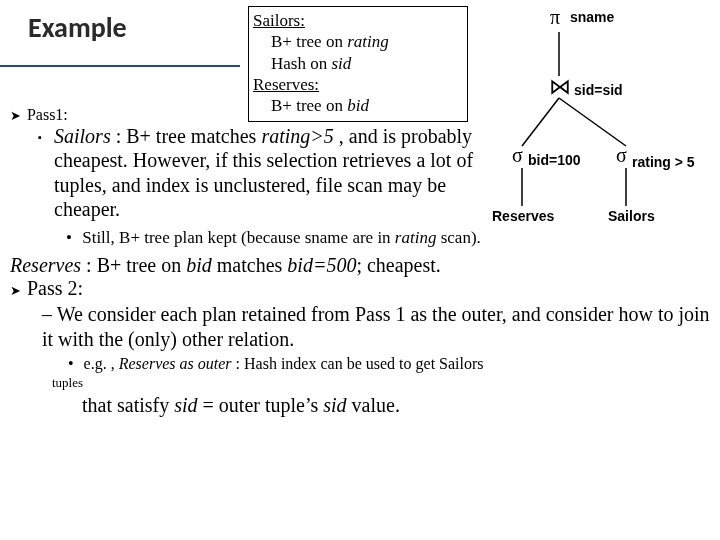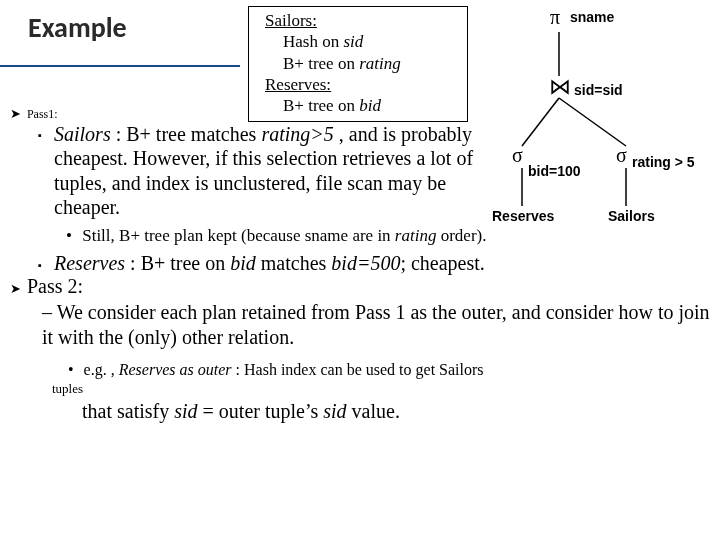--- a/index.html
+++ b/index.html
@@ -22,21 +22,21 @@
     border-bottom: 2px solid #1a4a8a;
     width: 240px;
     padding-bottom: 20px;
   }
   .infobox {
     position: absolute;
     left: 248px;
     top: 6px;
     width: 220px;
     border: 1px solid #000;
-    padding: 3px 8px 5px 16px;
+    padding: 3px 8px 5px 4px;
     font-size: 17px;
     line-height: 1.25;
   }
   .infobox .idx { text-decoration: underline; }
   .infobox .ind { padding-left: 18px; }
   .qtree {
     position: absolute;
     right: 14px;
     top: 6px;
     width: 210px;
@@ -51,21 +51,21 @@
     left: 10px;
     top: 106px;
     width: 700px;
   }
   .arrow-bullet::before {
     content: "\27A4";
     color: #000;
     font-size: 13px;
     margin-right: 6px;
   }
-  .pass-heading { font-size: 12px; }
+  .pass-heading { font-size: 16px; }
   .sub-block {
     margin-left: 44px;
     width: 438px;
     font-size: 20px;
     line-height: 1.22;
   }
   .sq-bullet::before {
     content: "\25AA";
     font-size: 11px;
     color: #000;
@@ -78,89 +78,87 @@
     margin-left: 56px;
     margin-top: 6px;
     font-size: 17px;
   }
   .still-line::before {
     content: "\2022";
     margin-right: 6px;
   }
   .reserves-line {
     position: relative;
-    margin-left: 44px;
     font-size: 20px;
     margin-top: 6px;
     font-family: Liberation Serif, serif;
   }
   .pass2 { font-size: 20px; }
   .pass2-body {
     margin-left: 32px;
     font-size: 20px;
     line-height: 1.28;
     margin-top: 2px;
   }
   .eg-line {
     margin-left: 58px;
     font-size: 16px;
-    margin-top: 8px;
     line-height: 1.35;
   }
   .eg-line::before {
     content: "\2022";
     margin-right: 6px;
   }
   .eg-cont1 { margin-left: 42px; font-size: 13px; line-height: 1.35; }
   .eg-cont2 { margin-left: 72px; font-size: 20px; line-height: 1.35; }
   i { font-style: italic; }
 </style>
 </head>
 <body>
 
 <div class="title">Example</div>
 
 <div class="infobox">
   <div><span class="idx">Sailors:</span></div>
+  <div class="ind"><span>B+ tree on </span><i>rating</i></div>
   <div class="ind"><span>Hash on </span><i>sid</i></div>
-  <div class="ind"><span>B+ tree on </span><i>rating</i></div>
   <div><span class="idx">Reserves:</span></div>
   <div class="ind"><span>B+ tree on </span><i>bid</i></div>
 </div>
 
 <div class="qtree">
   <svg viewBox="0 0 210 250">
     <line x1="63" y1="26" x2="63" y2="70" stroke="#000" stroke-width="1.5"></line>
     <line x1="63" y1="92" x2="26" y2="140" stroke="#000" stroke-width="1.5"></line>
     <line x1="63" y1="92" x2="130" y2="140" stroke="#000" stroke-width="1.5"></line>
     <line x1="26" y1="162" x2="26" y2="200" stroke="#000" stroke-width="1.5"></line>
     <line x1="130" y1="162" x2="130" y2="200" stroke="#000" stroke-width="1.5"></line>
   </svg>
   <span class="abs" style="left:54px; top:0; font-size:20px; font-family:'Times New Roman',serif;">π</span>
   <span class="abs" style="left:74px; top:3px; font-weight:bold;">sname</span>
   <span class="abs" style="left:53px; top:68px; font-size:22px;">⋈</span>
   <span class="abs" style="left:78px; top:76px; font-weight:bold;">sid=sid</span>
   <span class="abs" style="left:16px; top:138px; font-size:20px; font-family:'Times New Roman',serif;">σ</span>
-  <span class="abs" style="left:32px; top:157px; font-weight:bold;">bid=100</span>
+  <span class="abs" style="left:32px; top:146px; font-weight:bold;">bid=100</span>
   <span class="abs" style="left:120px; top:138px; font-size:20px; font-family:'Times New Roman',serif;">σ</span>
   <span class="abs" style="left:136px; top:148px; font-weight:bold;">rating &gt; 5</span>
   <span class="abs" style="left:-4px; top:202px; font-weight:bold;">Reserves</span>
   <span class="abs" style="left:112px; top:202px; font-weight:bold;">Sailors</span>
 </div>
 
 <div class="body-content">
 
   <div class="pass-heading arrow-bullet">Pass1:</div>
 
   <div class="sub-block sq-bullet">
     <i>Sailors</i><span> :   B+ tree matches </span><i>rating&gt;5</i><span> , and is probably cheapest.  However, if this selection retrieves a lot of tuples, and index is unclustered, file scan may be cheaper.</span>
   </div>
 
   <div class="still-line">
-    <span>Still, B+ tree plan kept (because sname are in </span><i>rating</i><span>  order).</span>
+    <span>Still, B+ tree plan kept (because sname are in </span><i>rating</i><span>  scan).</span>
   </div>
 
   <div class="reserves-line sq-bullet">
     <i>Reserves</i><span>  :   B+ tree on </span><i>bid</i><span>  matches </span><i>bid=500</i><span>; cheapest.</span>
   </div>
 
   <div class="pass2 arrow-bullet">Pass 2:</div>
 
   <div class="pass2-body">
     <span>– </span><span>We consider each plan retained from Pass 1 as the outer, and consider how to join it with the (only) other relation.</span>

